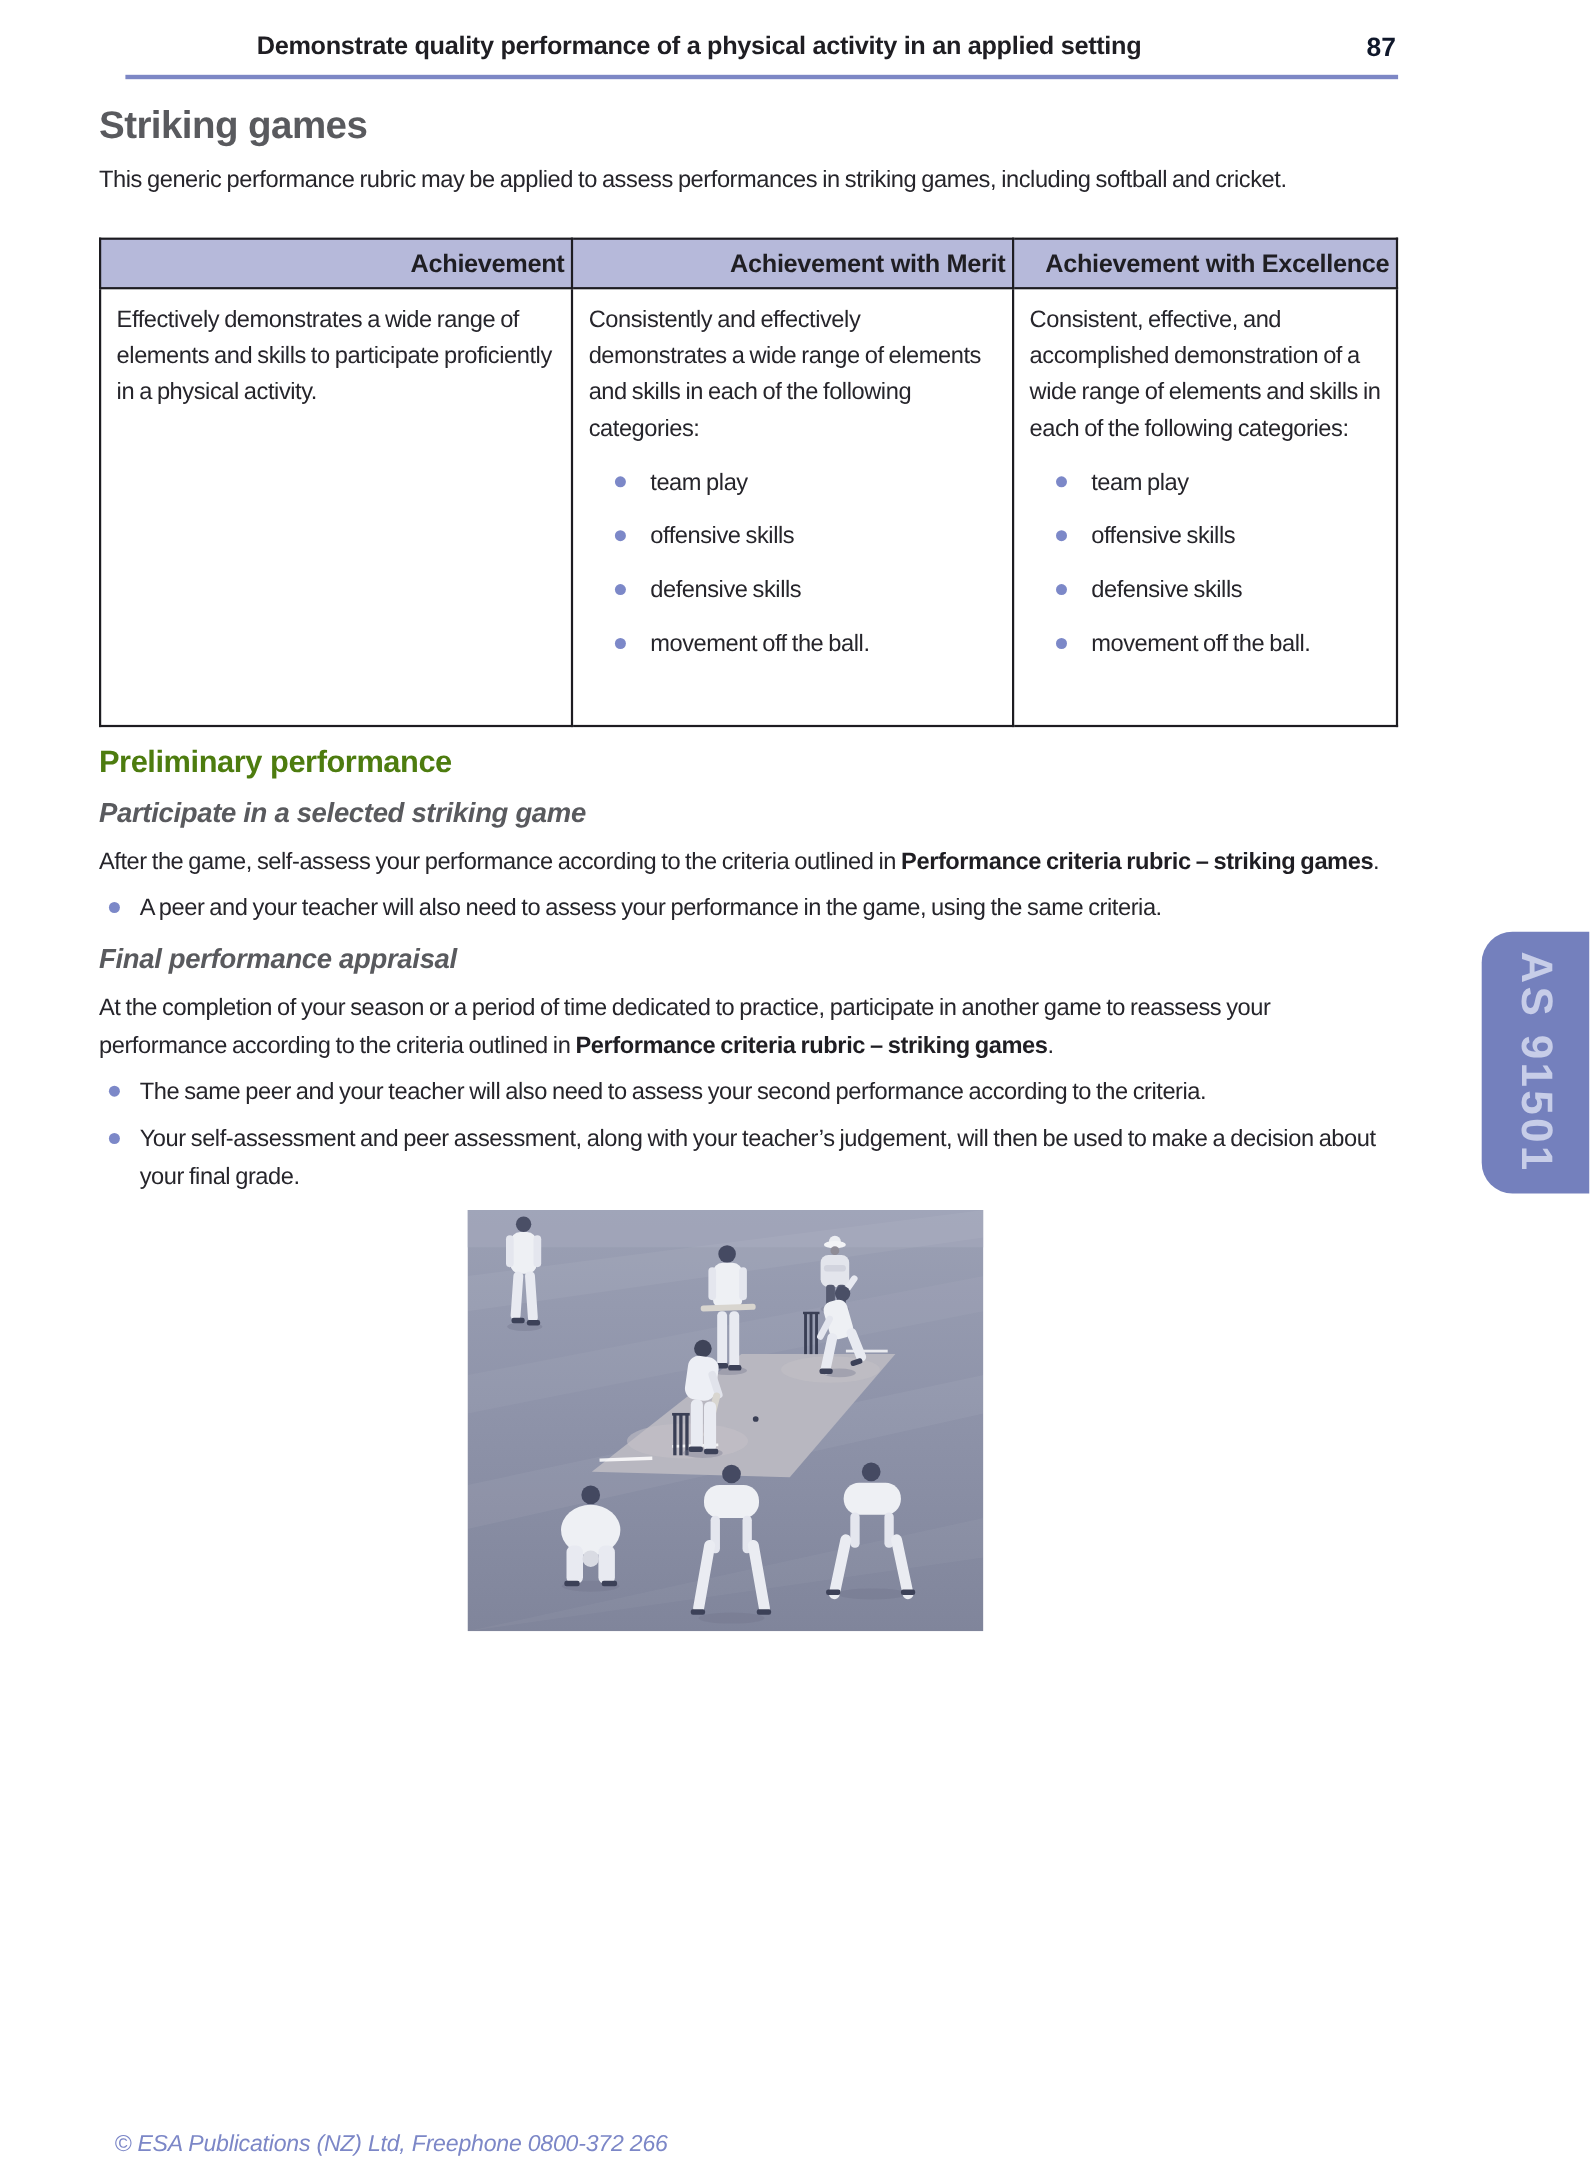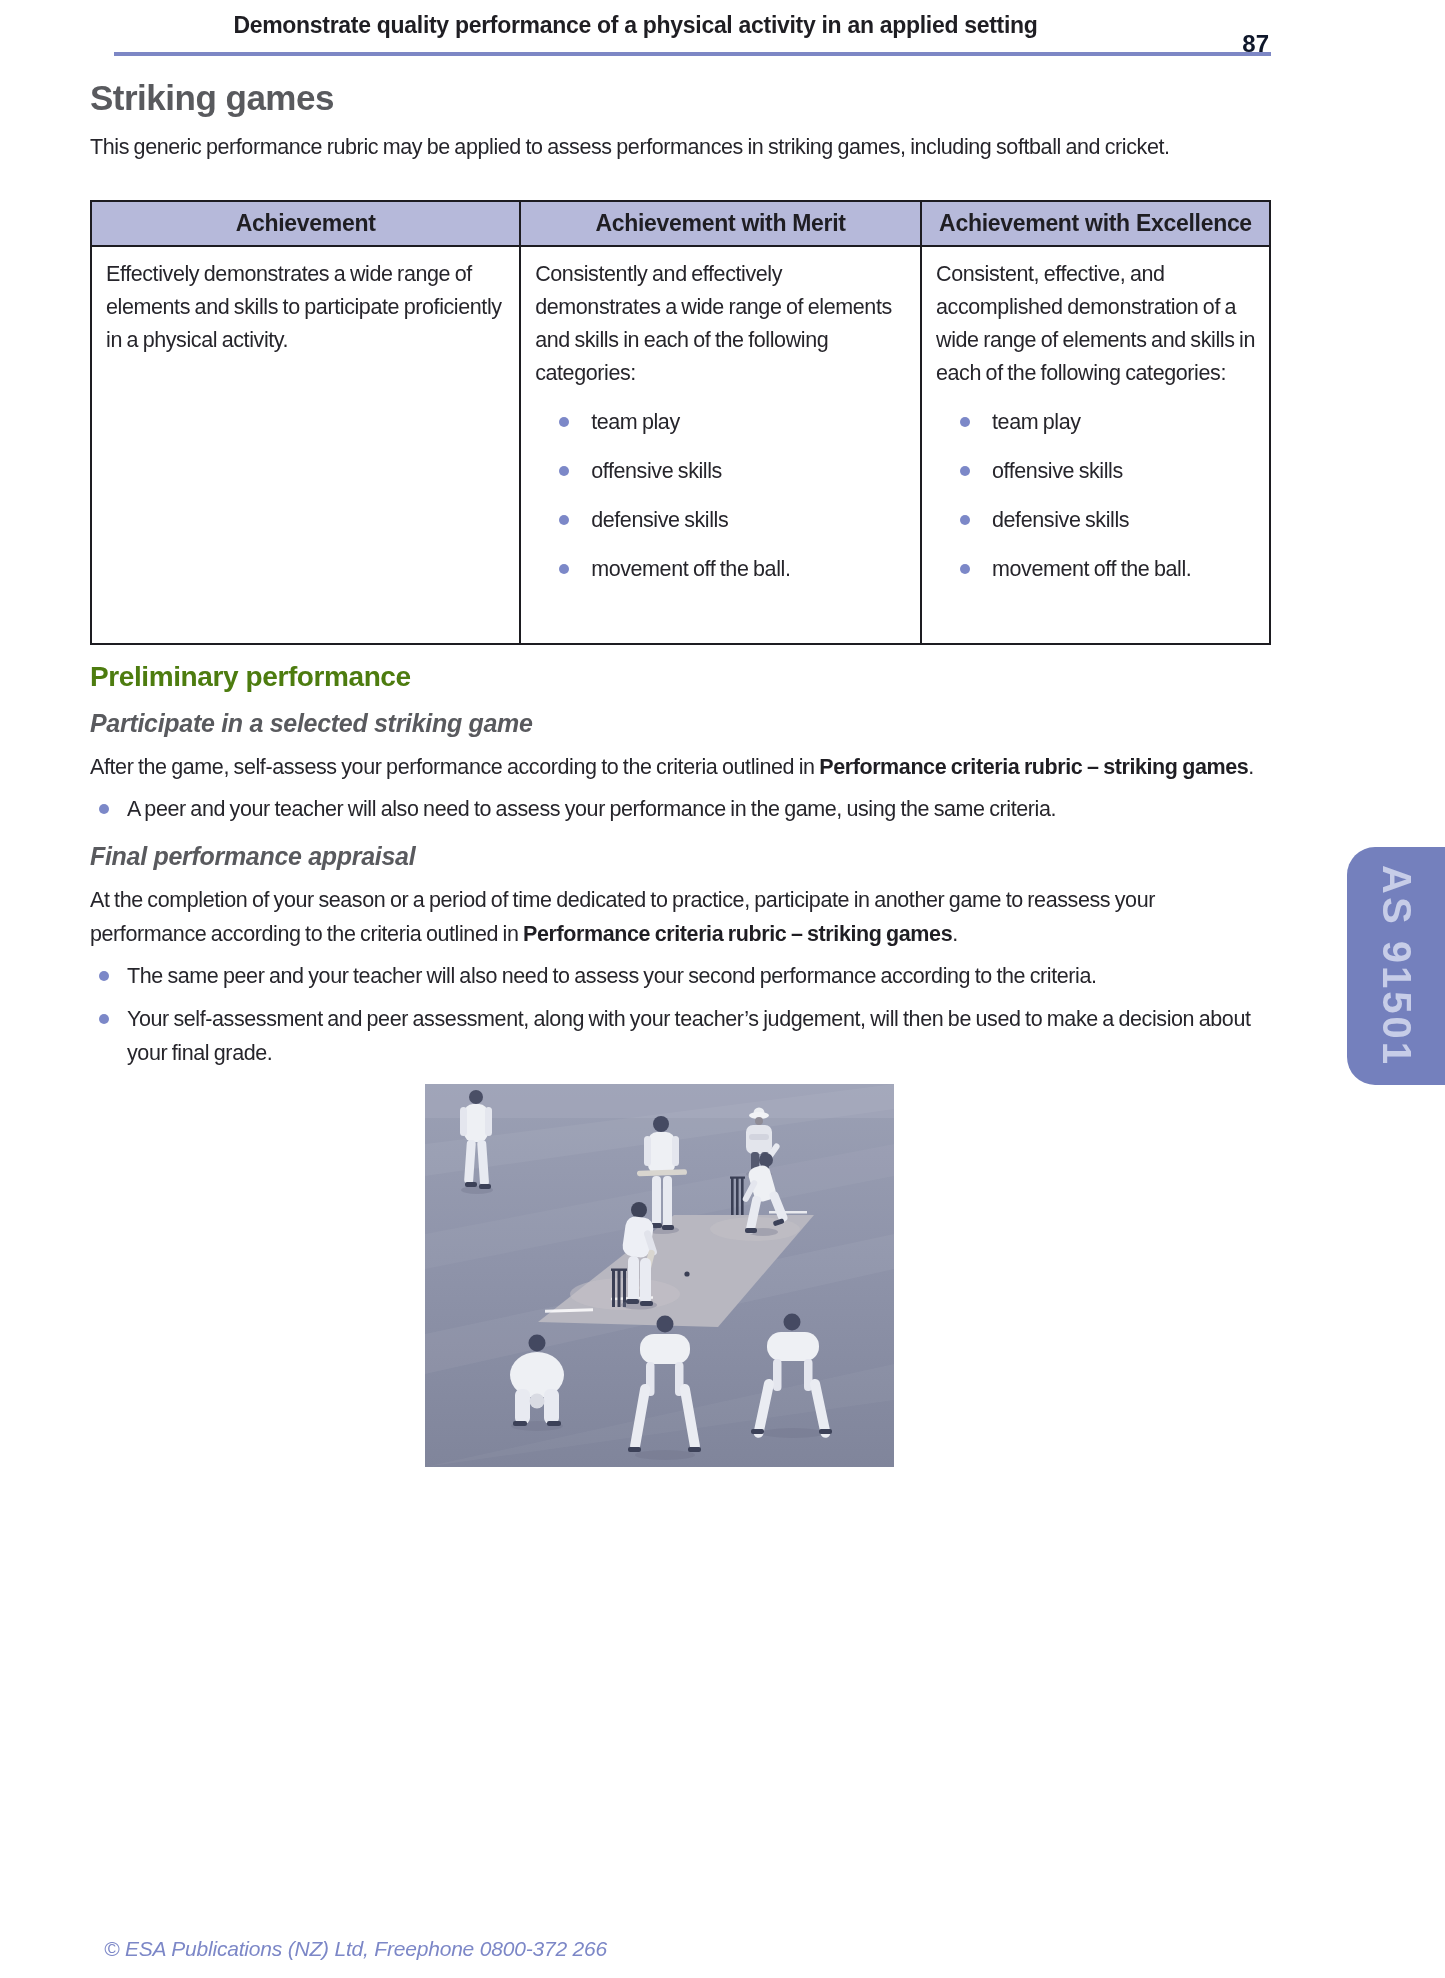--- a/index.html
+++ b/index.html
@@ -8,21 +8,21 @@
     height:1978px;
     position:relative;
     background:#ffffff;
     font-family:"Liberation Sans", sans-serif;
     color:#26252b;
     overflow:hidden;
   }
   .content { position:absolute; left:90px; top:0; width:1181px; }
 
   
-  .page-header { position:relative; padding-top:12px; }
+  .page-header { position:relative; padding-top:28px; }
   .page-header .ht {
     text-align:center;
     font-size:23px; font-weight:bold; letter-spacing:-0.3px;
     color:#1f1e23; padding-right:90px;
   }
   .page-header .pn {
     position:absolute; right:2px; top:30px;
     font-size:24px; font-weight:bold; color:#0f172a;
   }
   .rule { height:4px; background:#7d87c5; margin:13px 0 0 24px; }
@@ -49,21 +49,21 @@
   }
 
   
   table.rubric {
     margin-top:36px; width:100%;
     border-collapse:collapse; border:2.5px solid #1d1c21;
     table-layout:fixed;
   }
   table.rubric th {
     background:#b6b9da; border:2px solid #1d1c21;
-    font-size:23px; font-weight:bold; padding:8px 6px; letter-spacing:-0.3px;
+    font-size:23px; font-weight:bold; padding:8px 6px; letter-spacing:-0.3px;text-align:right;
   }
   table.rubric td {
     border:2px solid #1d1c21; vertical-align:top;
     padding:11px 14px 16px;
     font-size:21.5px; line-height:33px; letter-spacing:-0.4px; word-spacing:-1px;
   }
   table.rubric tr.body-row { height:398px; }
   .col-a { width:36.4%; } .col-m { width:34%; } .col-e { width:29.6%; }
   ul.cell-bullets { list-style:none; margin-top:15px; }
   ul.cell-bullets li { position:relative; padding-left:56px; margin-bottom:12px;margin-top:16px; }

